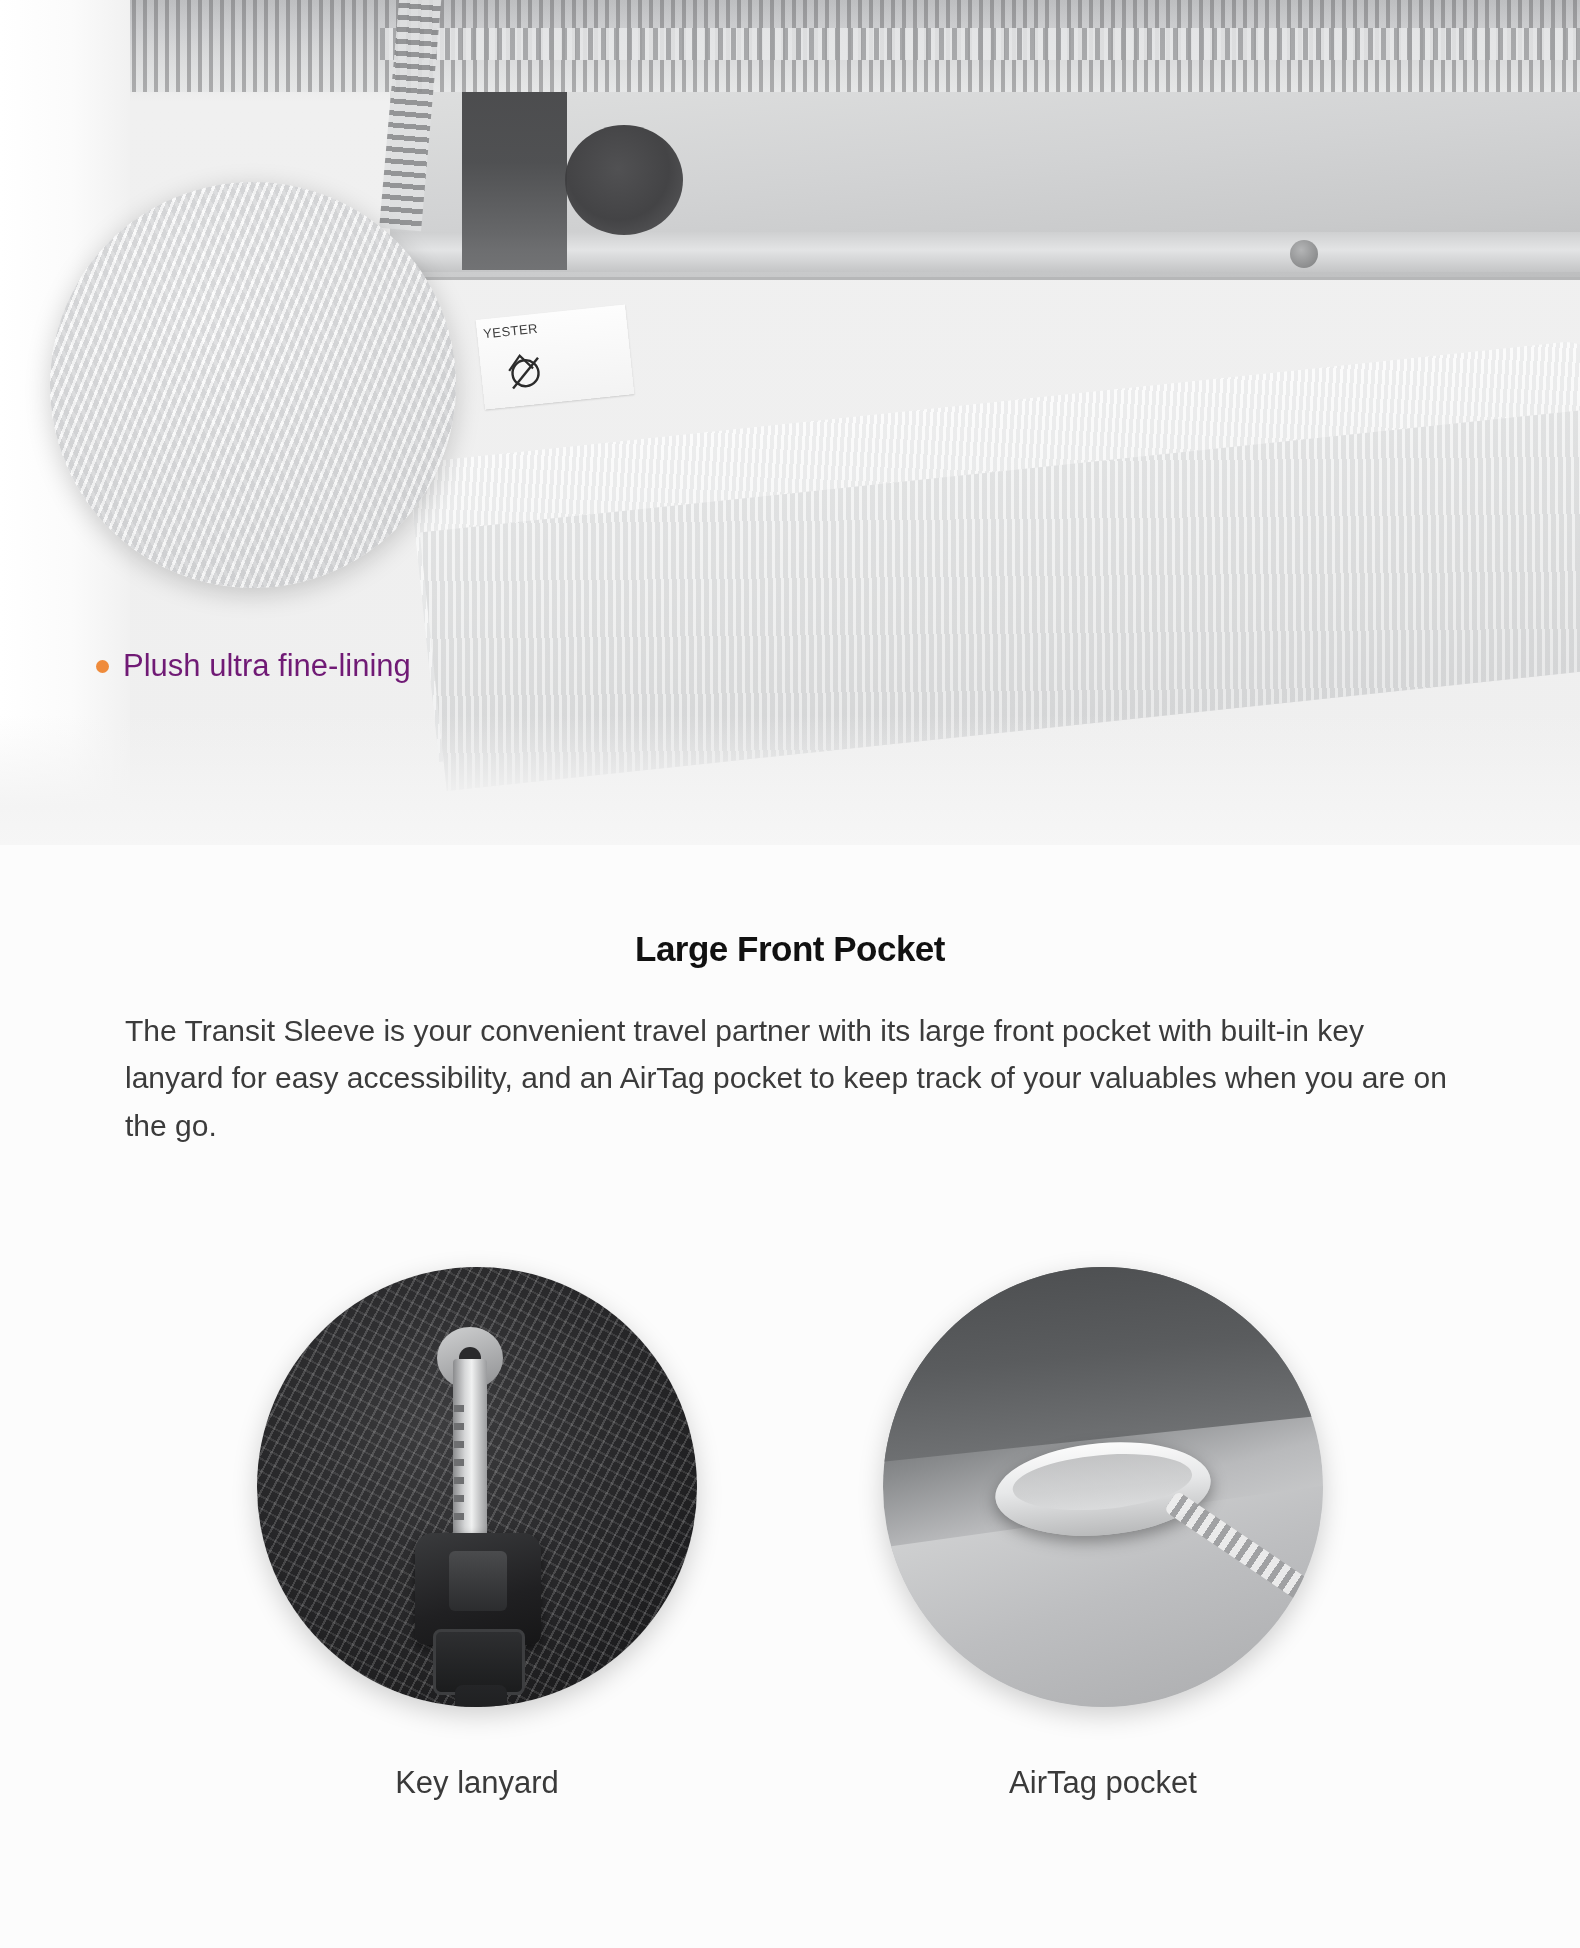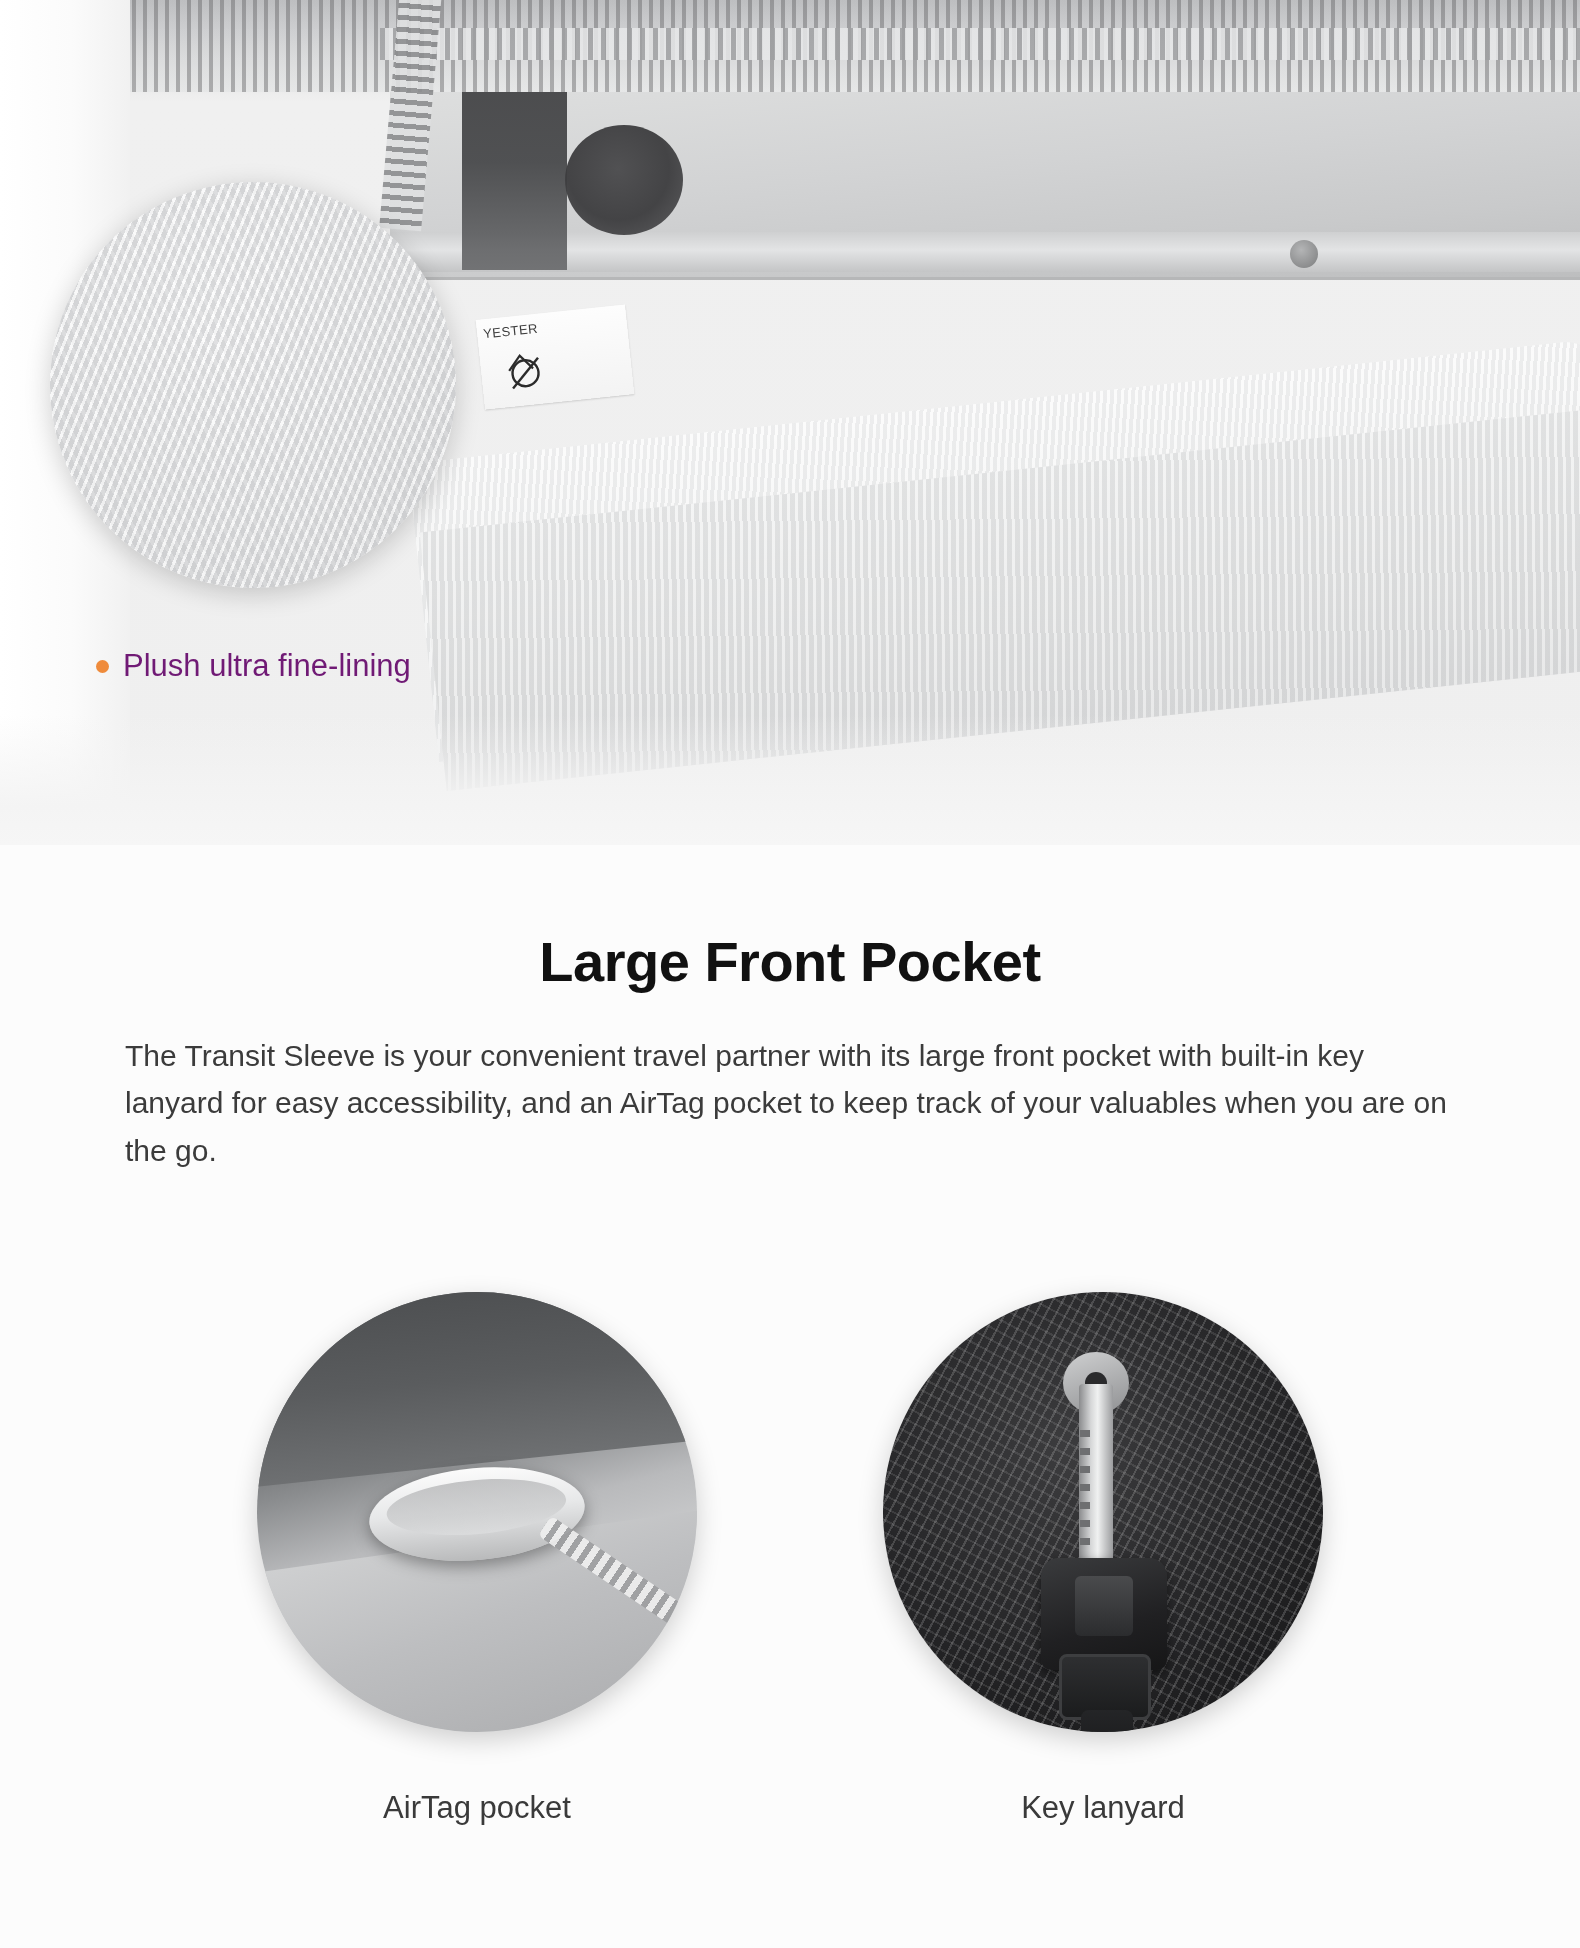--- a/index.html
+++ b/index.html
@@ -181,21 +181,21 @@
   
   .lower {
     position: relative;
     width: 1580px;
     height: 1103px;
     background: #fcfcfc;
     padding-top: 84px;
   }
   .section-title {
     text-align: center;
-    font-size: 56px;
+    font-size: 35px;
     font-weight: 700;
     color: #111111;
     letter-spacing: -0.5px;
     font-family: "Liberation Sans", sans-serif;
   }
   .section-desc {
     margin: 38px auto 0;
     width: 1330px;
     text-align: left;
     font-size: 30px;
@@ -392,34 +392,34 @@
   </div>
 </section>
 
 <section class="lower">
   <h2 class="section-title">Large Front Pocket</h2>
   <p class="section-desc">The Transit Sleeve is your convenient travel partner with its large front pocket with built-in key lanyard for easy accessibility, and an AirTag pocket to keep track of your valuables when you are on the go.</p>
 
   <div class="feature-row">
 
     <div class="feature">
-      <div class="feature-circle circle-airtag">
-        <div class="airtag-dark-top"></div>
-        <div class="airtag-fabric"></div>
-        <div class="airtag-bulge"></div>
-        <div class="airtag-seam"></div>
-      </div>
-      <div class="feature-label">AirTag pocket</div>
-    </div>
-
-    <div class="feature">
       <div class="feature-circle circle-key">
         <div class="key-head"></div>
         <div class="key-shaft"></div>
         <div class="key-fob"></div>
         <div class="zipper-pull"></div>
         <div class="zipper-tab"></div>
       </div>
       <div class="feature-label">Key lanyard</div>
     </div>
 
+    <div class="feature">
+      <div class="feature-circle circle-airtag">
+        <div class="airtag-dark-top"></div>
+        <div class="airtag-fabric"></div>
+        <div class="airtag-bulge"></div>
+        <div class="airtag-seam"></div>
+      </div>
+      <div class="feature-label">AirTag pocket</div>
+    </div>
+
   </div>
 </section>
 
 </body></html>

